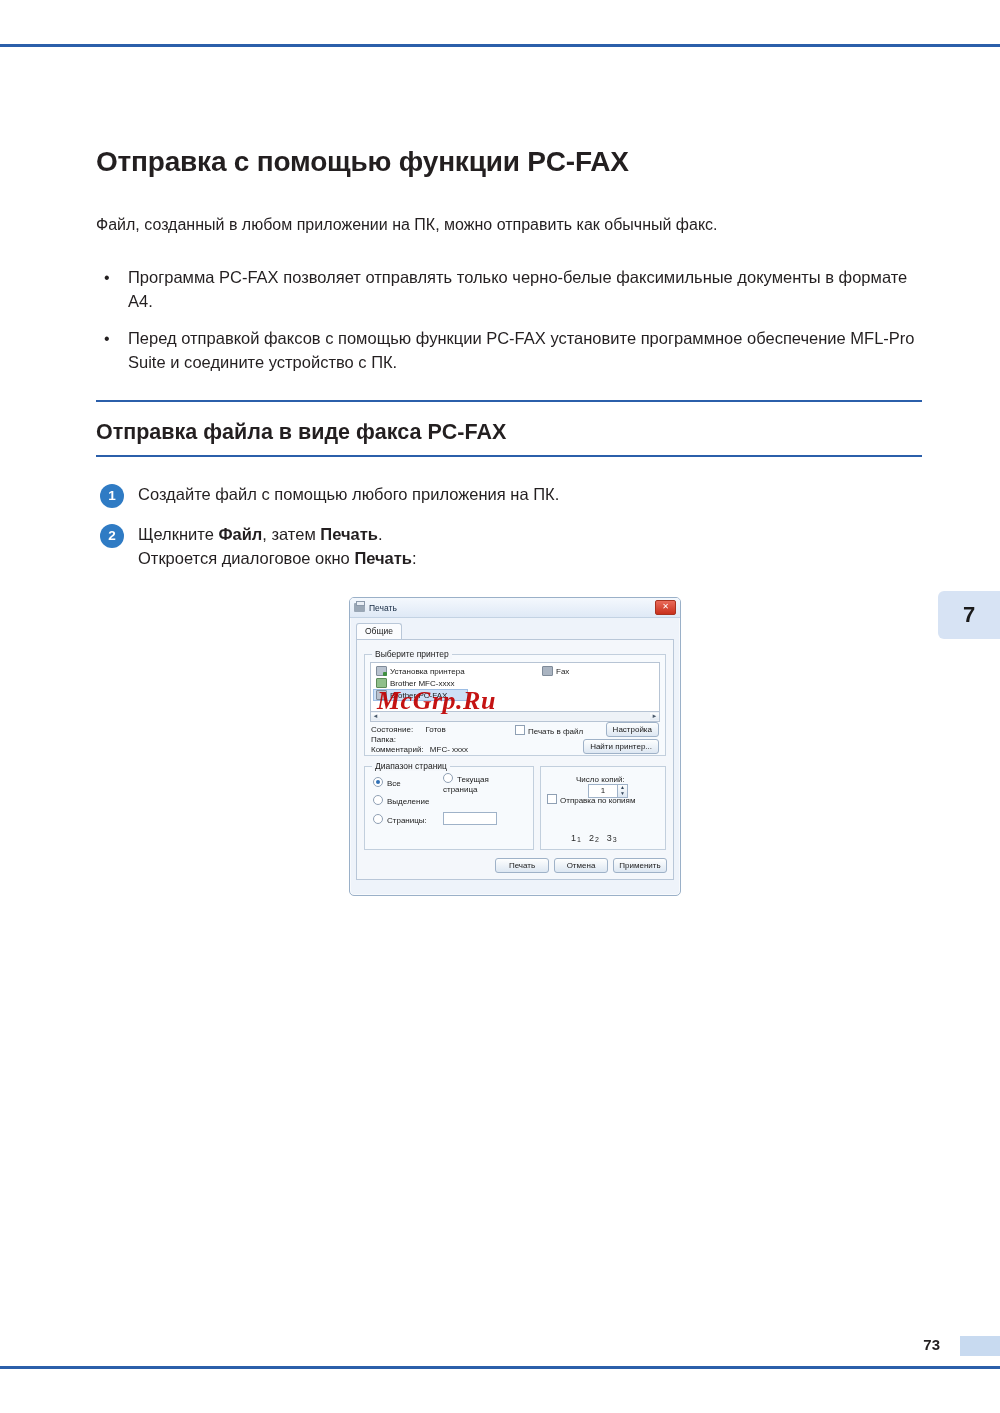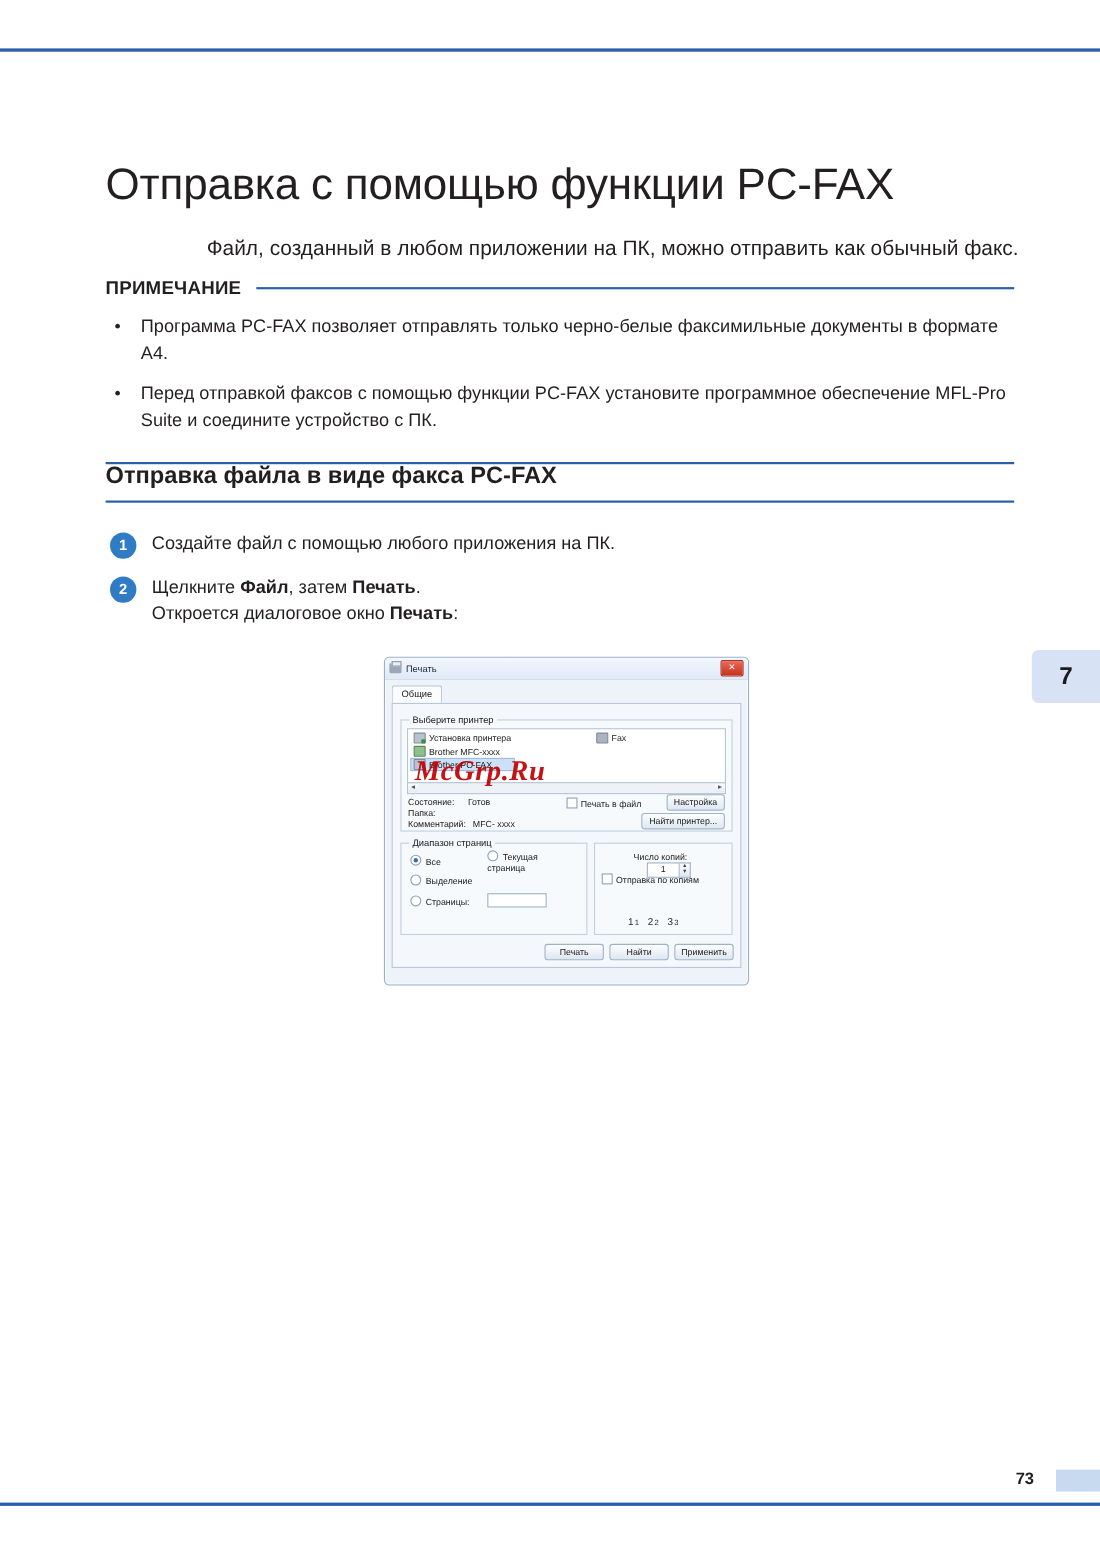--- a/index.html
+++ b/index.html
@@ -42,32 +42,31 @@
     right: 118px;
     font-size: 15.5px;
     color: #231f20;
     letter-spacing: 0.1px;
   }
   h1.title {
     position: absolute;
     top: 146px;
     left: 96px;
     margin: 0;
-    font-size: 40px;
-    font-weight: normal;
+    font-size: 28px;
+    font-weight: bold;
     letter-spacing: -0.2px;
   }
   .intro {
     position: absolute;
     top: 213px;
     left: 96px;
     width: 830px;
-    font-size: 19px;
+    font-size: 16px;
     line-height: 1.45;
-    text-align: right;
   }
   .note-block {
     position: absolute;
     top: 252px;
     left: 96px;
     width: 826px;
   }
   .note-head {
     display: flex;
     align-items: center;
@@ -456,24 +455,20 @@
 
   <div class="top-rule"></div>
   <div class="bottom-rule"></div>
 
 
   <h1 class="title">Отправка с помощью функции PC-FAX</h1>
 
   <div class="intro">Файл, созданный в любом приложении на ПК, можно отправить как обычный факс.</div>
 
   <div class="note-block">
-    <div class="note-head">
-      <div class="label">ПРИМЕЧАНИЕ</div>
-      <div class="rule"></div>
-    </div>
     <div class="note-items">
       <div class="note-item">
         <span class="bullet">•</span>
         <span class="txt">Программа PC-FAX позволяет отправлять только черно-белые факсимильные документы в формате A4.</span>
       </div>
       <div class="note-item">
         <span class="bullet">•</span>
         <span class="txt">Перед отправкой факсов с помощью функции PC-FAX установите программное обеспечение MFL-Pro Suite и соедините устройство с ПК.</span>
       </div>
     </div>
@@ -607,21 +602,21 @@
             </span>
           <span class="collate-pair">
               <span>3</span>
               <span class="small">3</span>
             </span>
         </div>
       </div>
 
       <div class="dlg-buttons">
         <span class="btn">Печать</span>
-        <span class="btn">Найти</span>
+        <span class="btn">Отмена</span>
         <span class="btn">Применить</span>
       </div>
     </div>
   </div>
 
   <div class="watermark">McGrp.Ru</div>
 
   <div class="page-num-bar"></div>
   <div class="page-num">73</div>
 </div>

